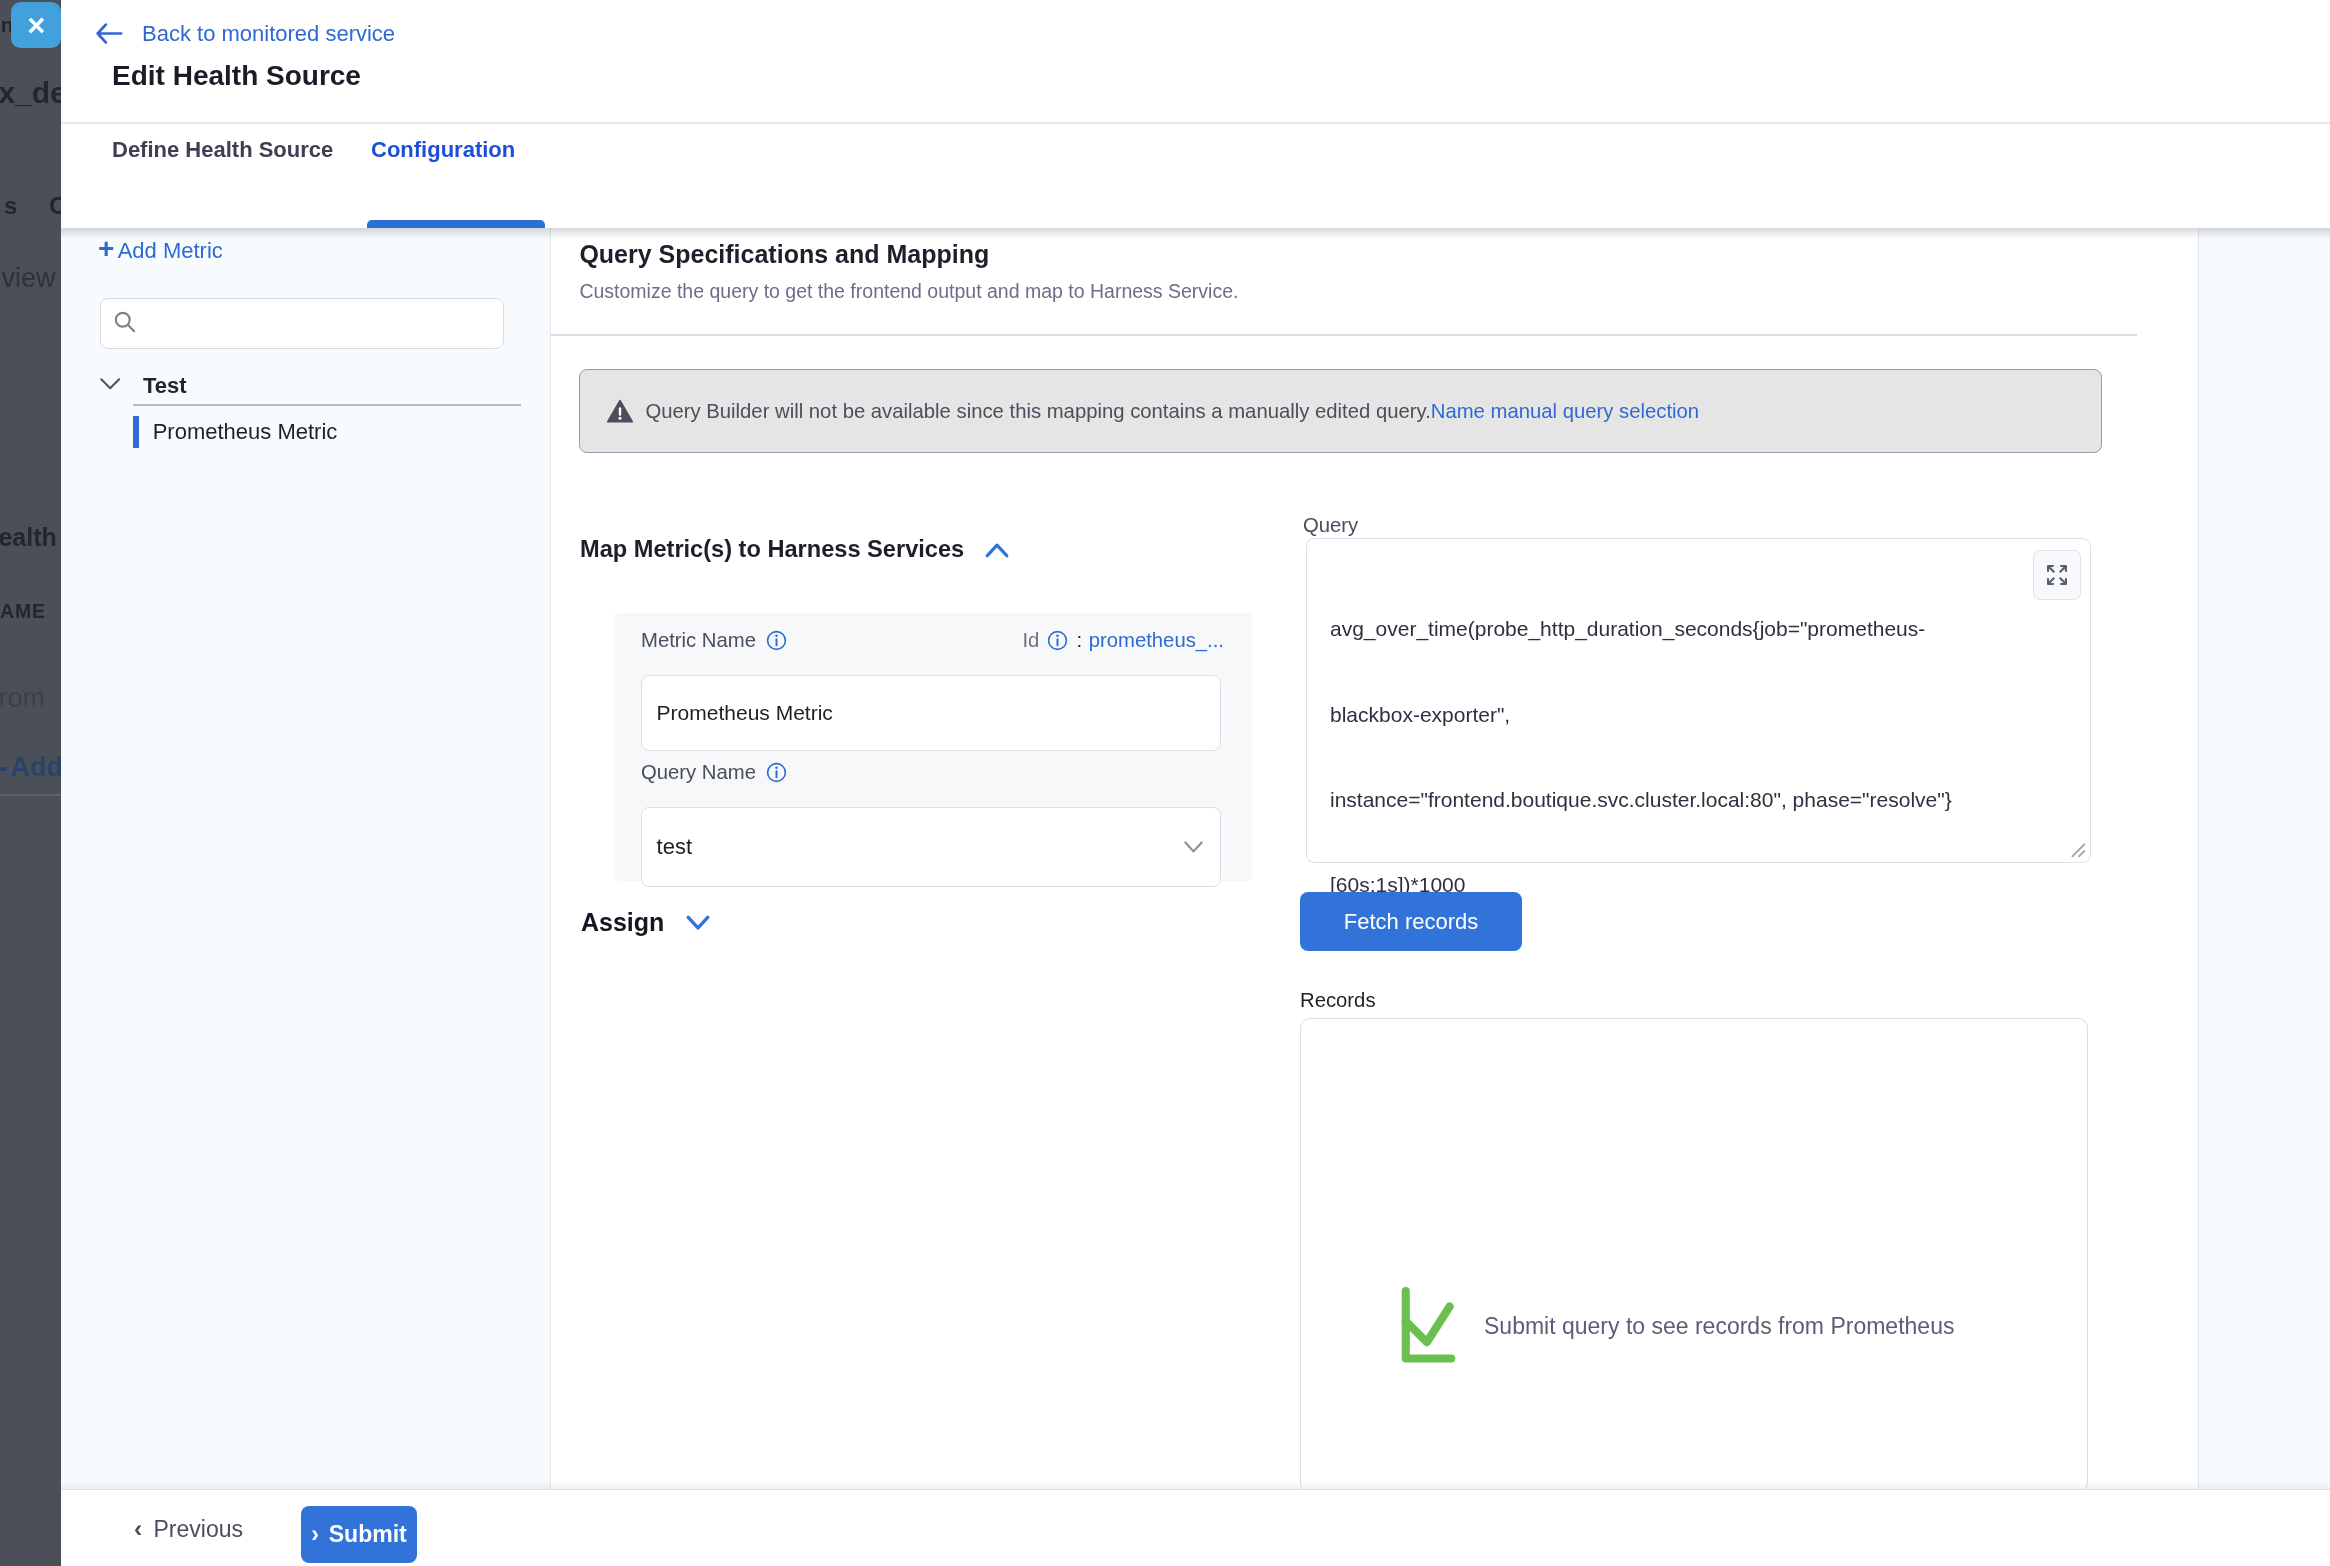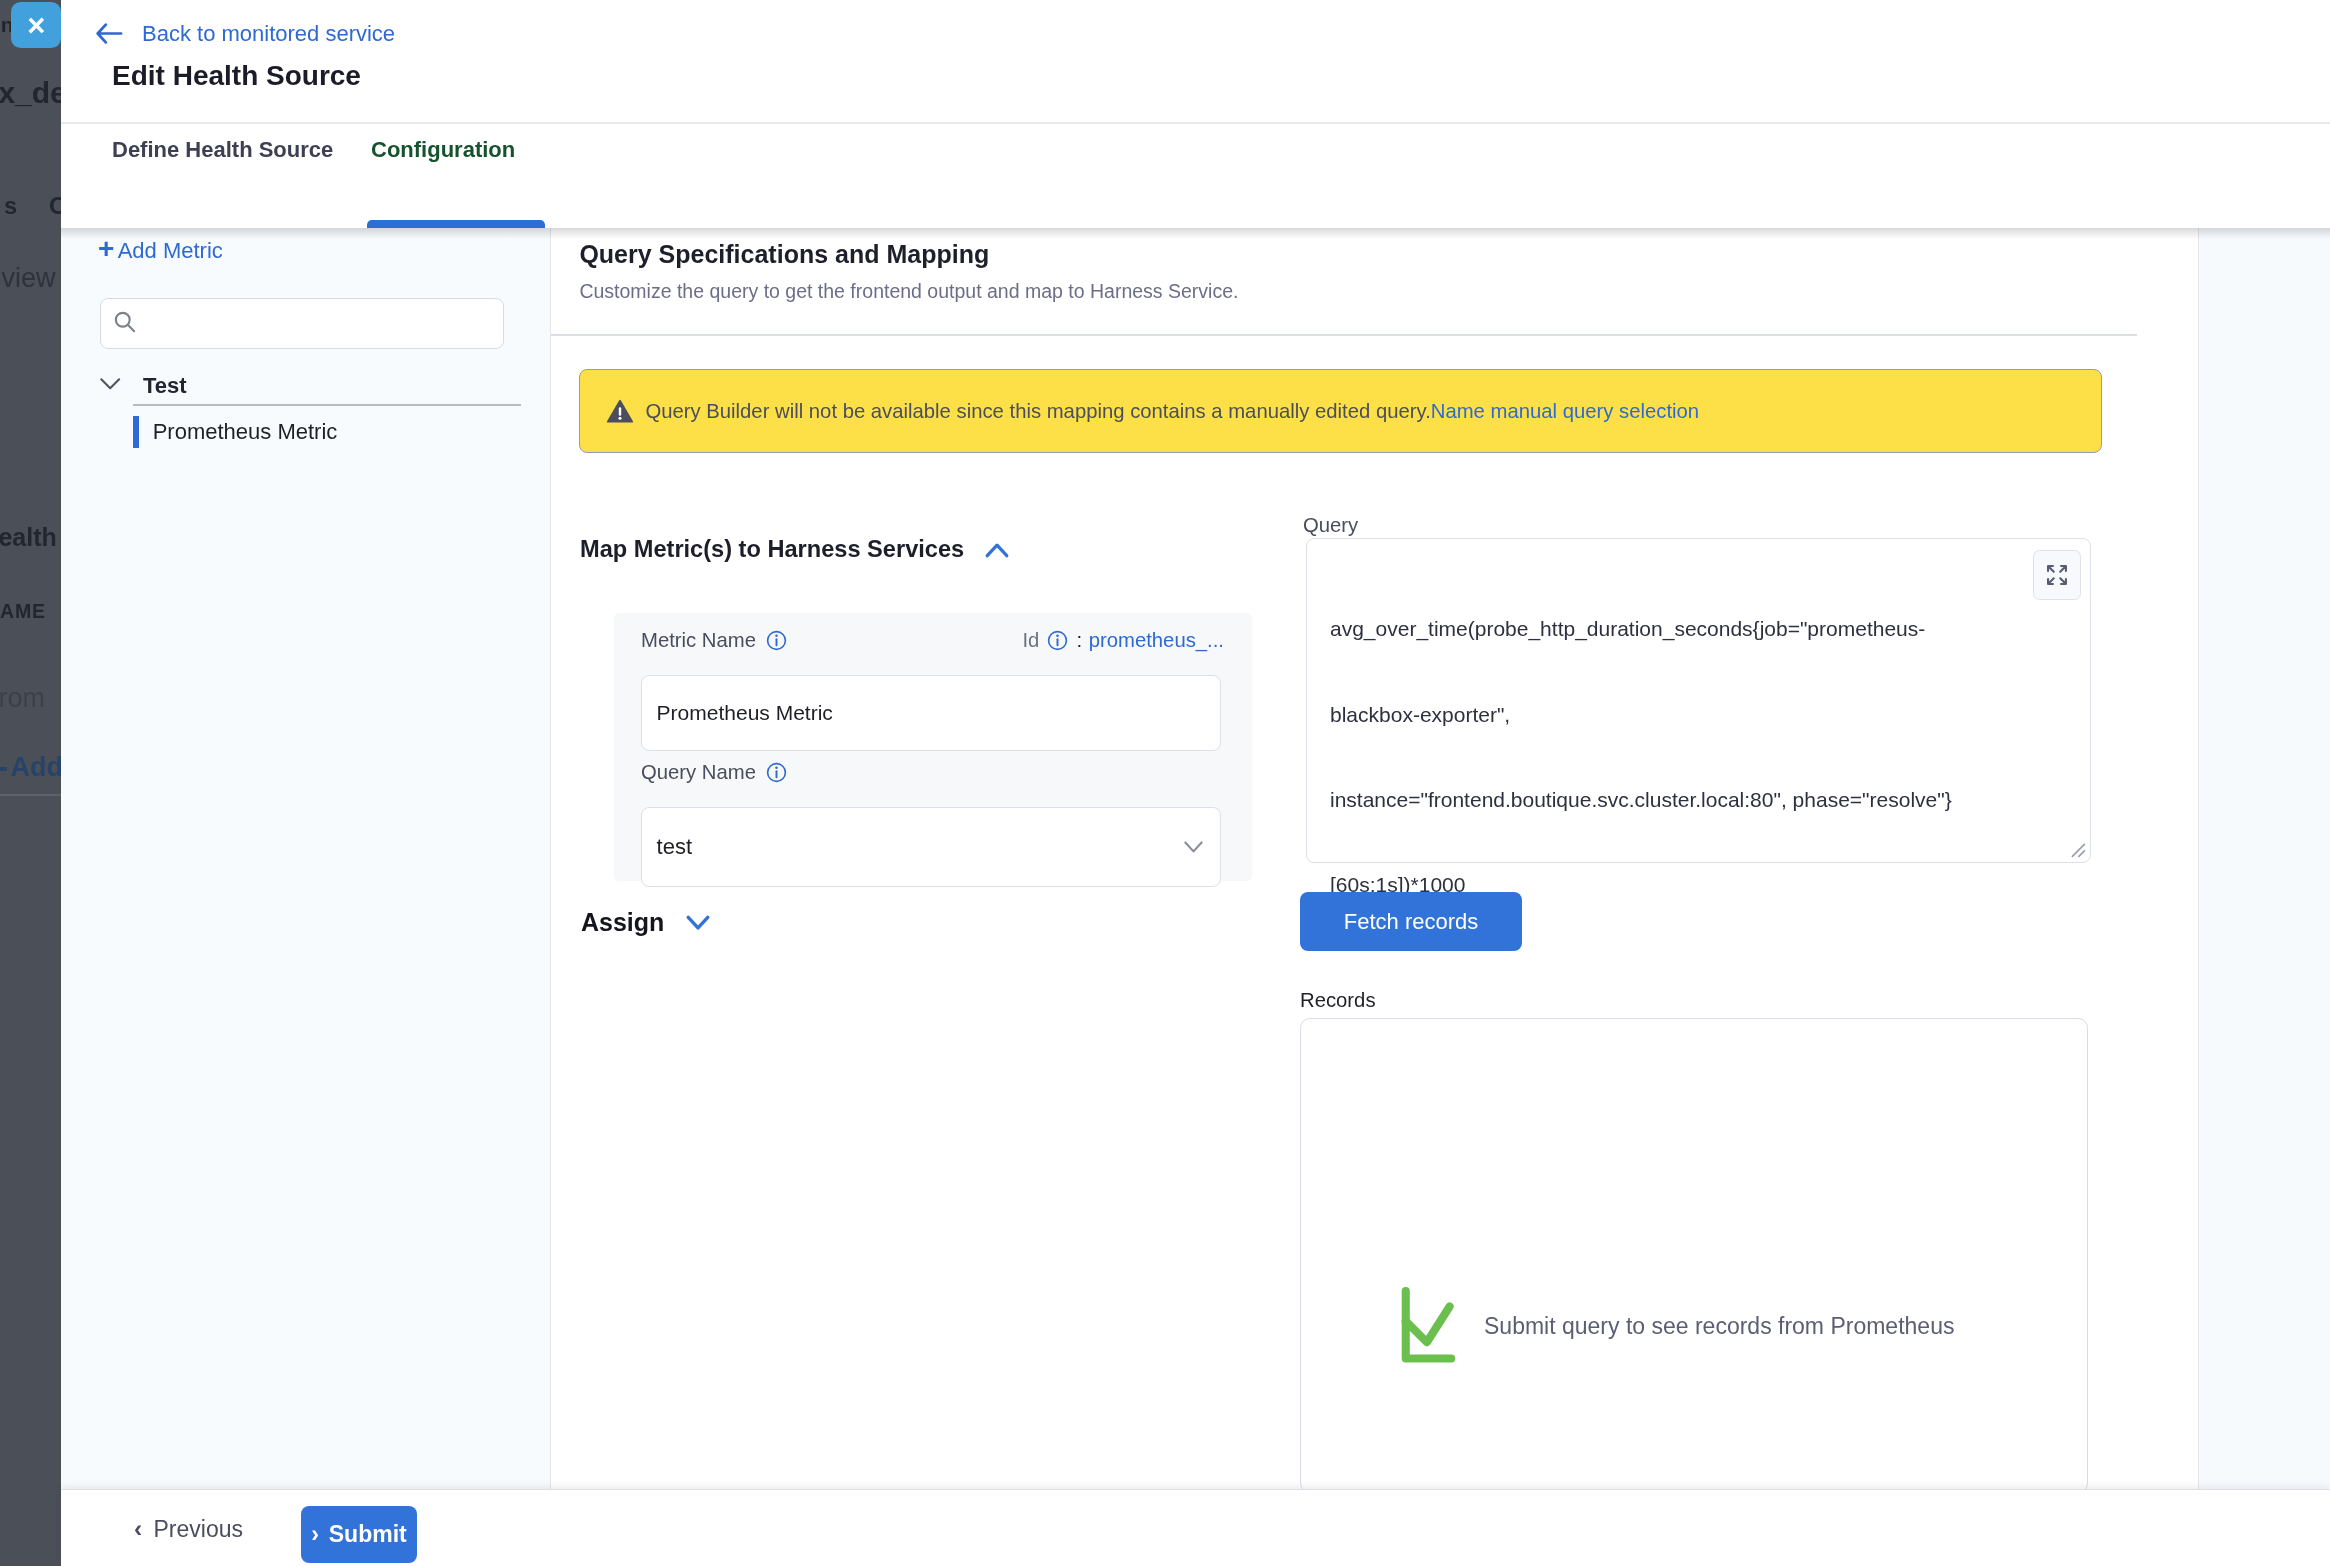--- a/index.html
+++ b/index.html
@@ -33,21 +33,21 @@
 
   
   #back-row { left:34px; top:18px; height:31px; display:flex; align-items:center; gap:19px; cursor:pointer; }
   #back-row svg { display:block; }
   #back-label { color:#2e6ad2; font-size:22px; }
   #page-title { left:27px; top:60px; font-size:28px; font-weight:700; color:#1b1c28;margin-left:24px; }
   #header-divider { left:0; top:122px; width:2269px; height:1.6px; background:#e8e9ef; }
 
   
   #tab-define { left:51px; top:137px; font-size:22px; font-weight:600; color:#3d3f52; cursor:pointer; }
-  #tab-config { left:310px; top:137px; font-size:22px; font-weight:700; color:#14532d; cursor:pointer; }
+  #tab-config { left:310px; top:137px; font-size:22px; font-weight:700; color:#1d4ed8; cursor:pointer; }
   #tab-underline { left:306px; top:220px; width:178px; height:8.1px; background:#2b6fd6; border-radius:4.9px 4.9px 0 0; }
   #tabs-bottom { left:0; top:228px; width:2269px; height:11.4px;
                  background:linear-gradient(to bottom, rgba(40,44,60,0.18), rgba(40,44,60,0)); z-index:3; }
 
   
   #sidebar { left:0; top:228px; width:490px; height:1261px; background:#f7fbfd; border-right:1.6px solid #e3e6ea; }
   #add-metric { left:37px; top:4.9px; display:flex; align-items:baseline; cursor:pointer; }
   #add-metric .plus { color:#2e6ad2; font-size:28px; font-weight:700; margin-right:3.3px; }
   #add-metric .lbl  { color:#2e6ad2; font-size:22px; }
   #metric-search { left:39px; top:70px; width:404px; height:51px; background:#ffffff;
@@ -63,21 +63,21 @@
   #metric-item .txt { font-size:22px; color:#1f2027; }
 
   
   #main { left:490px; top:228px; width:1586px; height:1261px; background:#ffffff; }
   
   #qsm-heading { left:28.4px; top:12.2px; font-size:25px; font-weight:700; color:#1e1f2b; }
   #qsm-subtitle { left:28.4px; top:52px; font-size:19.5px; color:#6c6e88; }
   #heading-divider { left:0; top:106px; width:1586px; height:1.6px; background:#dcdee6; }
 
   #warning-box { left:28px; top:141px; width:1523px; height:84px; border:1.6px solid #989aad; border-radius:8.1px;
-                 background:#fde047; display:flex; align-items:center; padding-left:26px; }
+                 background:#e5e5e5; display:flex; align-items:center; padding-left:26px; }
   #warning-box svg { flex:0 0 auto; margin-right:11.4px; }
   #warning-text { font-size:20.3px; color:#4c4e5c; }
   #warning-link { font-size:20.3px; color:#2e6ad2; cursor:pointer; }
 
   #map-header { left:29px; top:308px; display:flex; align-items:center; gap:19.5px; }
   #map-header .t { font-size:23.6px; font-weight:700; color:#1d1e29; }
 
   #map-panel { left:63px; top:385px; width:638px; height:268px; background:#f6f8f9; border-radius:4.9px; }
   .field-label { font-size:20.3px; color:#4b4d5e; }
   #metric-name-row { left:90px; top:399px; width:583px; height:26px; display:flex; align-items:center; }

